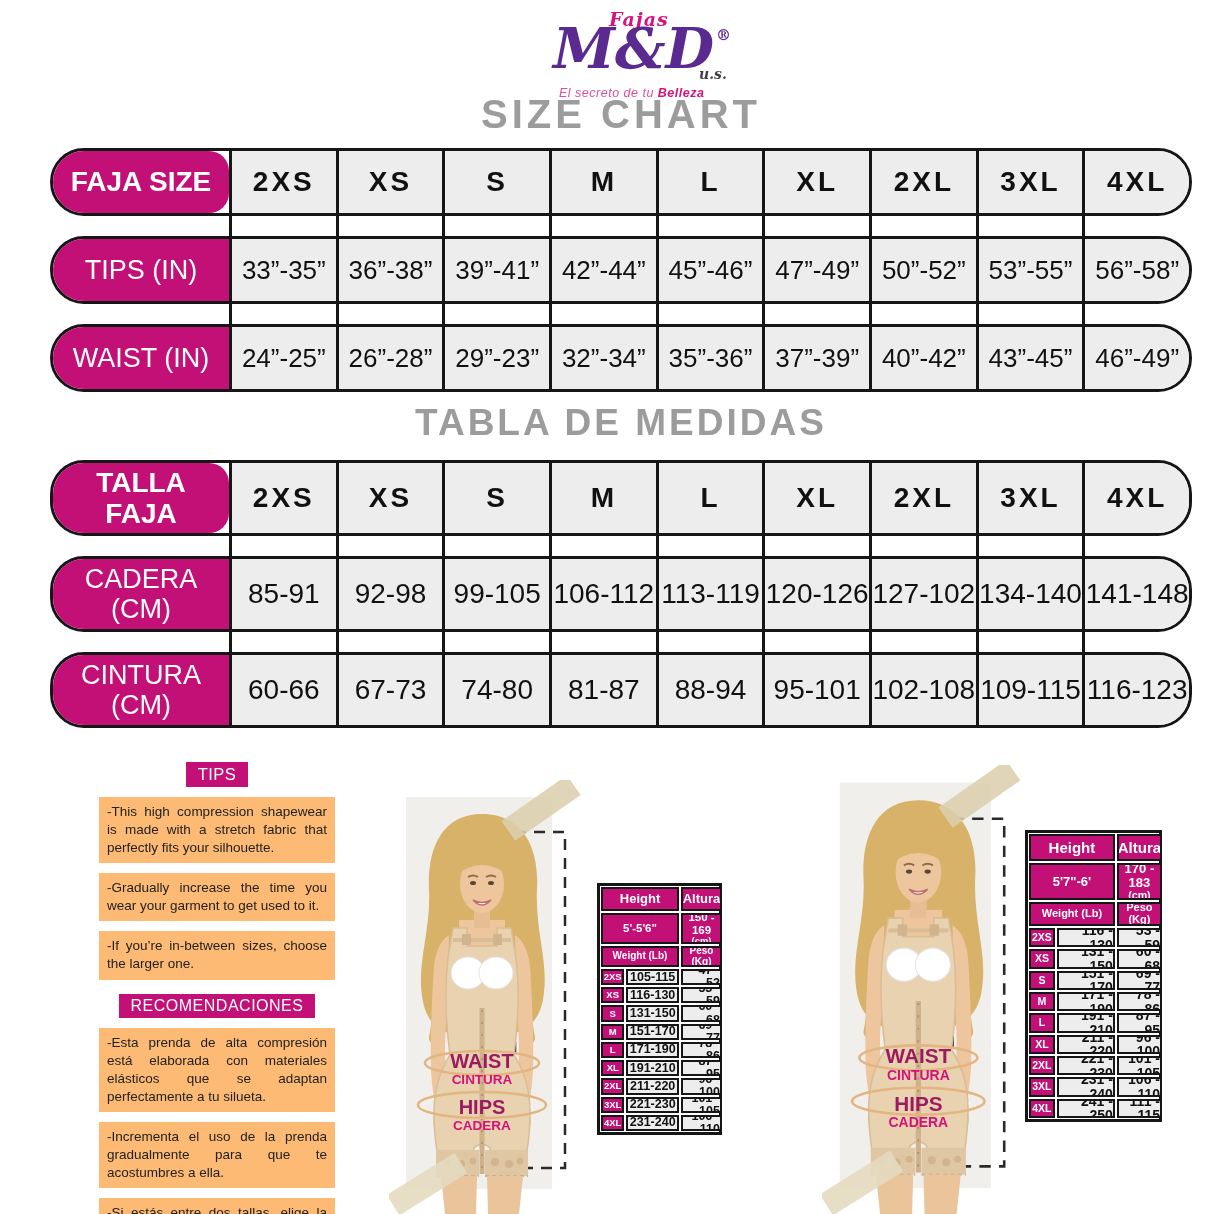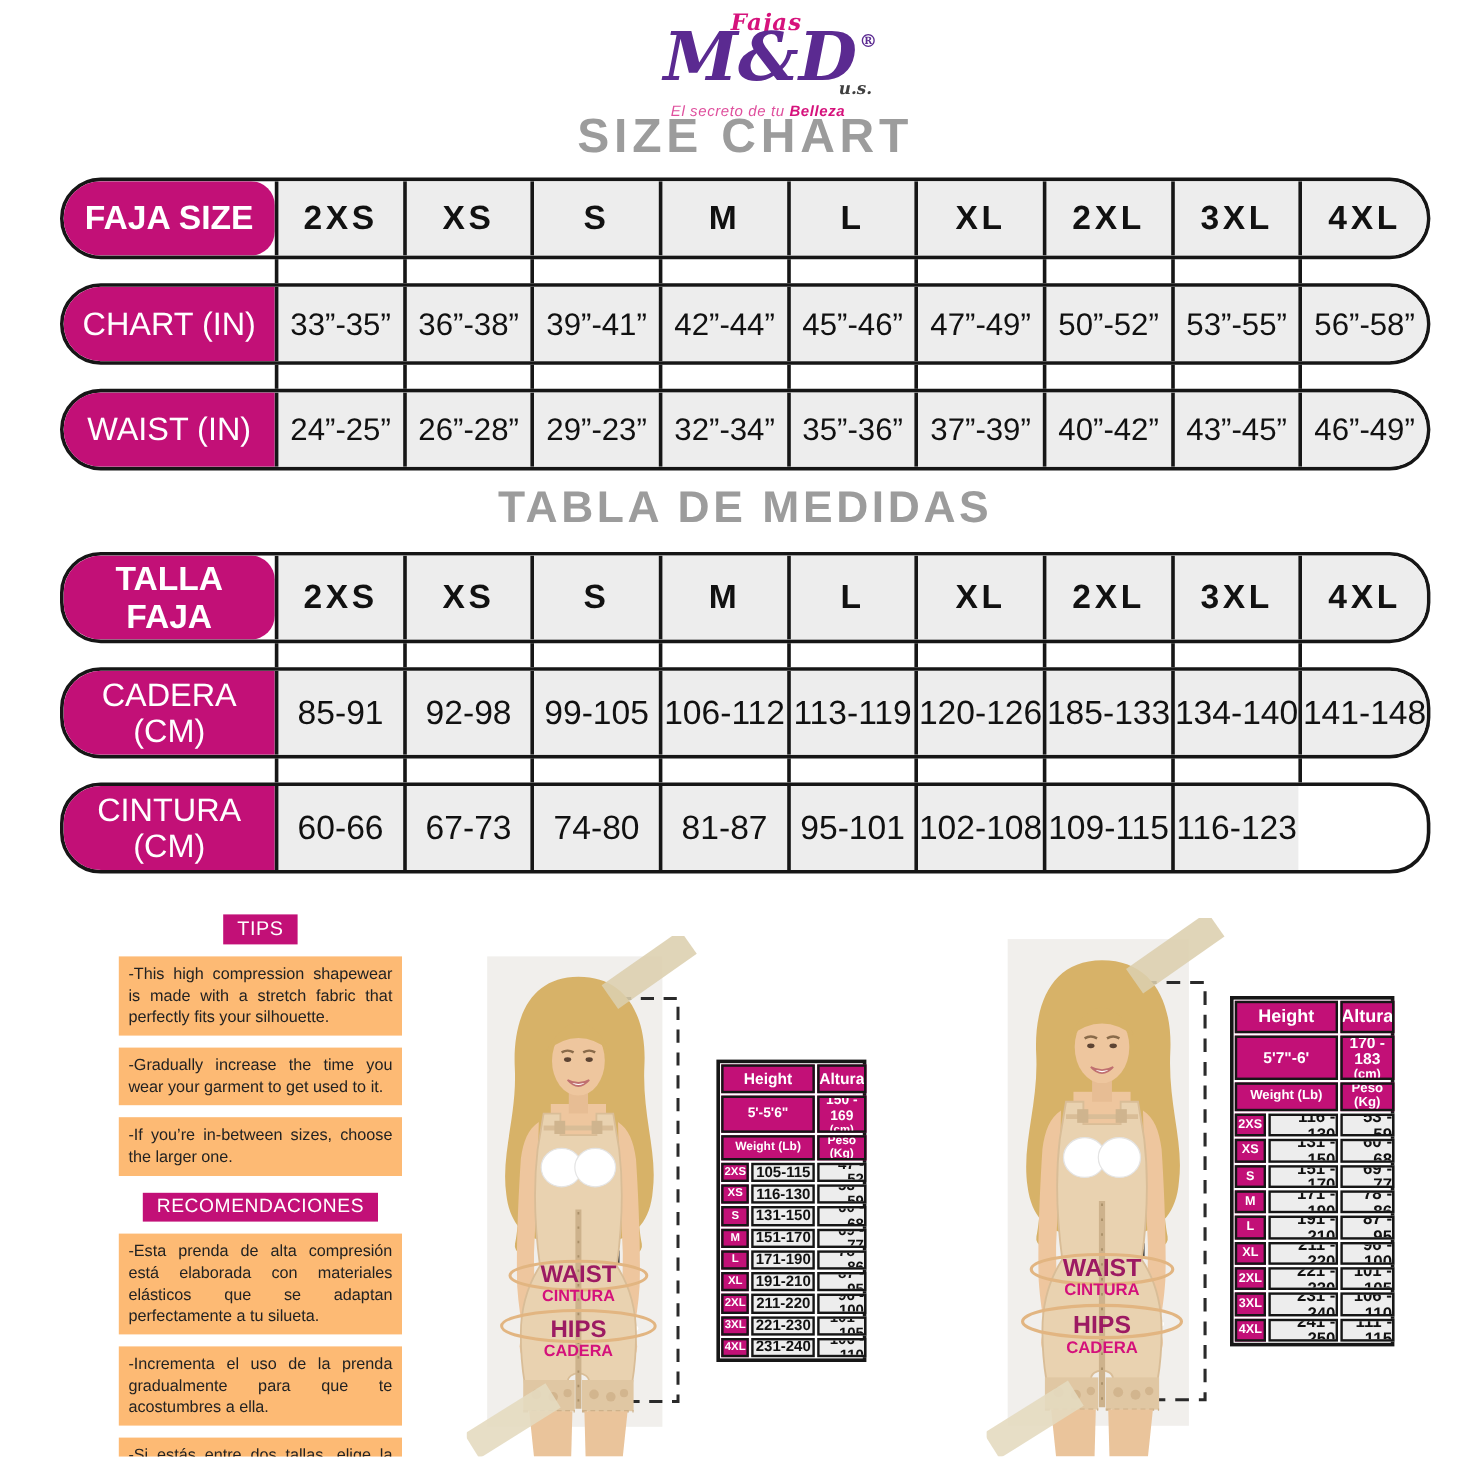--- a/index.html
+++ b/index.html
@@ -116,21 +116,21 @@
         <i class="g"></i>
         <i class="g"></i>
         <i class="g"></i>
         <i class="g"></i>
         <i class="g"></i>
         <i class="g"></i>
         <i class="g"></i>
       </div>
       <div class="prow">
         <div class="plabel">
-          <span>CHART (IN)</span>
+          <span>TIPS (IN)</span>
         </div>
         <div class="pcell">33”-35”</div>
         <div class="pcell">36”-38”</div>
         <div class="pcell">39”-41”</div>
         <div class="pcell">42”-44”</div>
         <div class="pcell">45”-46”</div>
         <div class="pcell">47”-49”</div>
         <div class="pcell">50”-52”</div>
         <div class="pcell">53”-55”</div>
         <div class="pcell">56”-58”</div>
@@ -192,21 +192,21 @@
       <div class="prow">
         <div class="plabel">
           <span>CADERA (CM)</span>
         </div>
         <div class="pcell">85-91</div>
         <div class="pcell">92-98</div>
         <div class="pcell">99-105</div>
         <div class="pcell">106-112</div>
         <div class="pcell">113-119</div>
         <div class="pcell">120-126</div>
-        <div class="pcell">185-133</div>
+        <div class="pcell">127-102</div>
         <div class="pcell">134-140</div>
         <div class="pcell">141-148</div>
       </div>
       <div class="pgap">
         <i></i>
         <i class="g"></i>
         <i class="g"></i>
         <i class="g"></i>
         <i class="g"></i>
         <i class="g"></i>
@@ -216,20 +216,21 @@
         <i class="g"></i>
       </div>
       <div class="prow">
         <div class="plabel">
           <span>CINTURA (CM)</span>
         </div>
         <div class="pcell">60-66</div>
         <div class="pcell">67-73</div>
         <div class="pcell">74-80</div>
         <div class="pcell">81-87</div>
+        <div class="pcell">88-94</div>
         <div class="pcell">95-101</div>
         <div class="pcell">102-108</div>
         <div class="pcell">109-115</div>
         <div class="pcell">116-123</div>
       </div>
     </div>
 
   <div class="tipcol">
     <div class="badge">TIPS</div>
     <p class="note">-This high compression shapewear is made with a stretch fabric that perfectly fits your silhouette.</p>

